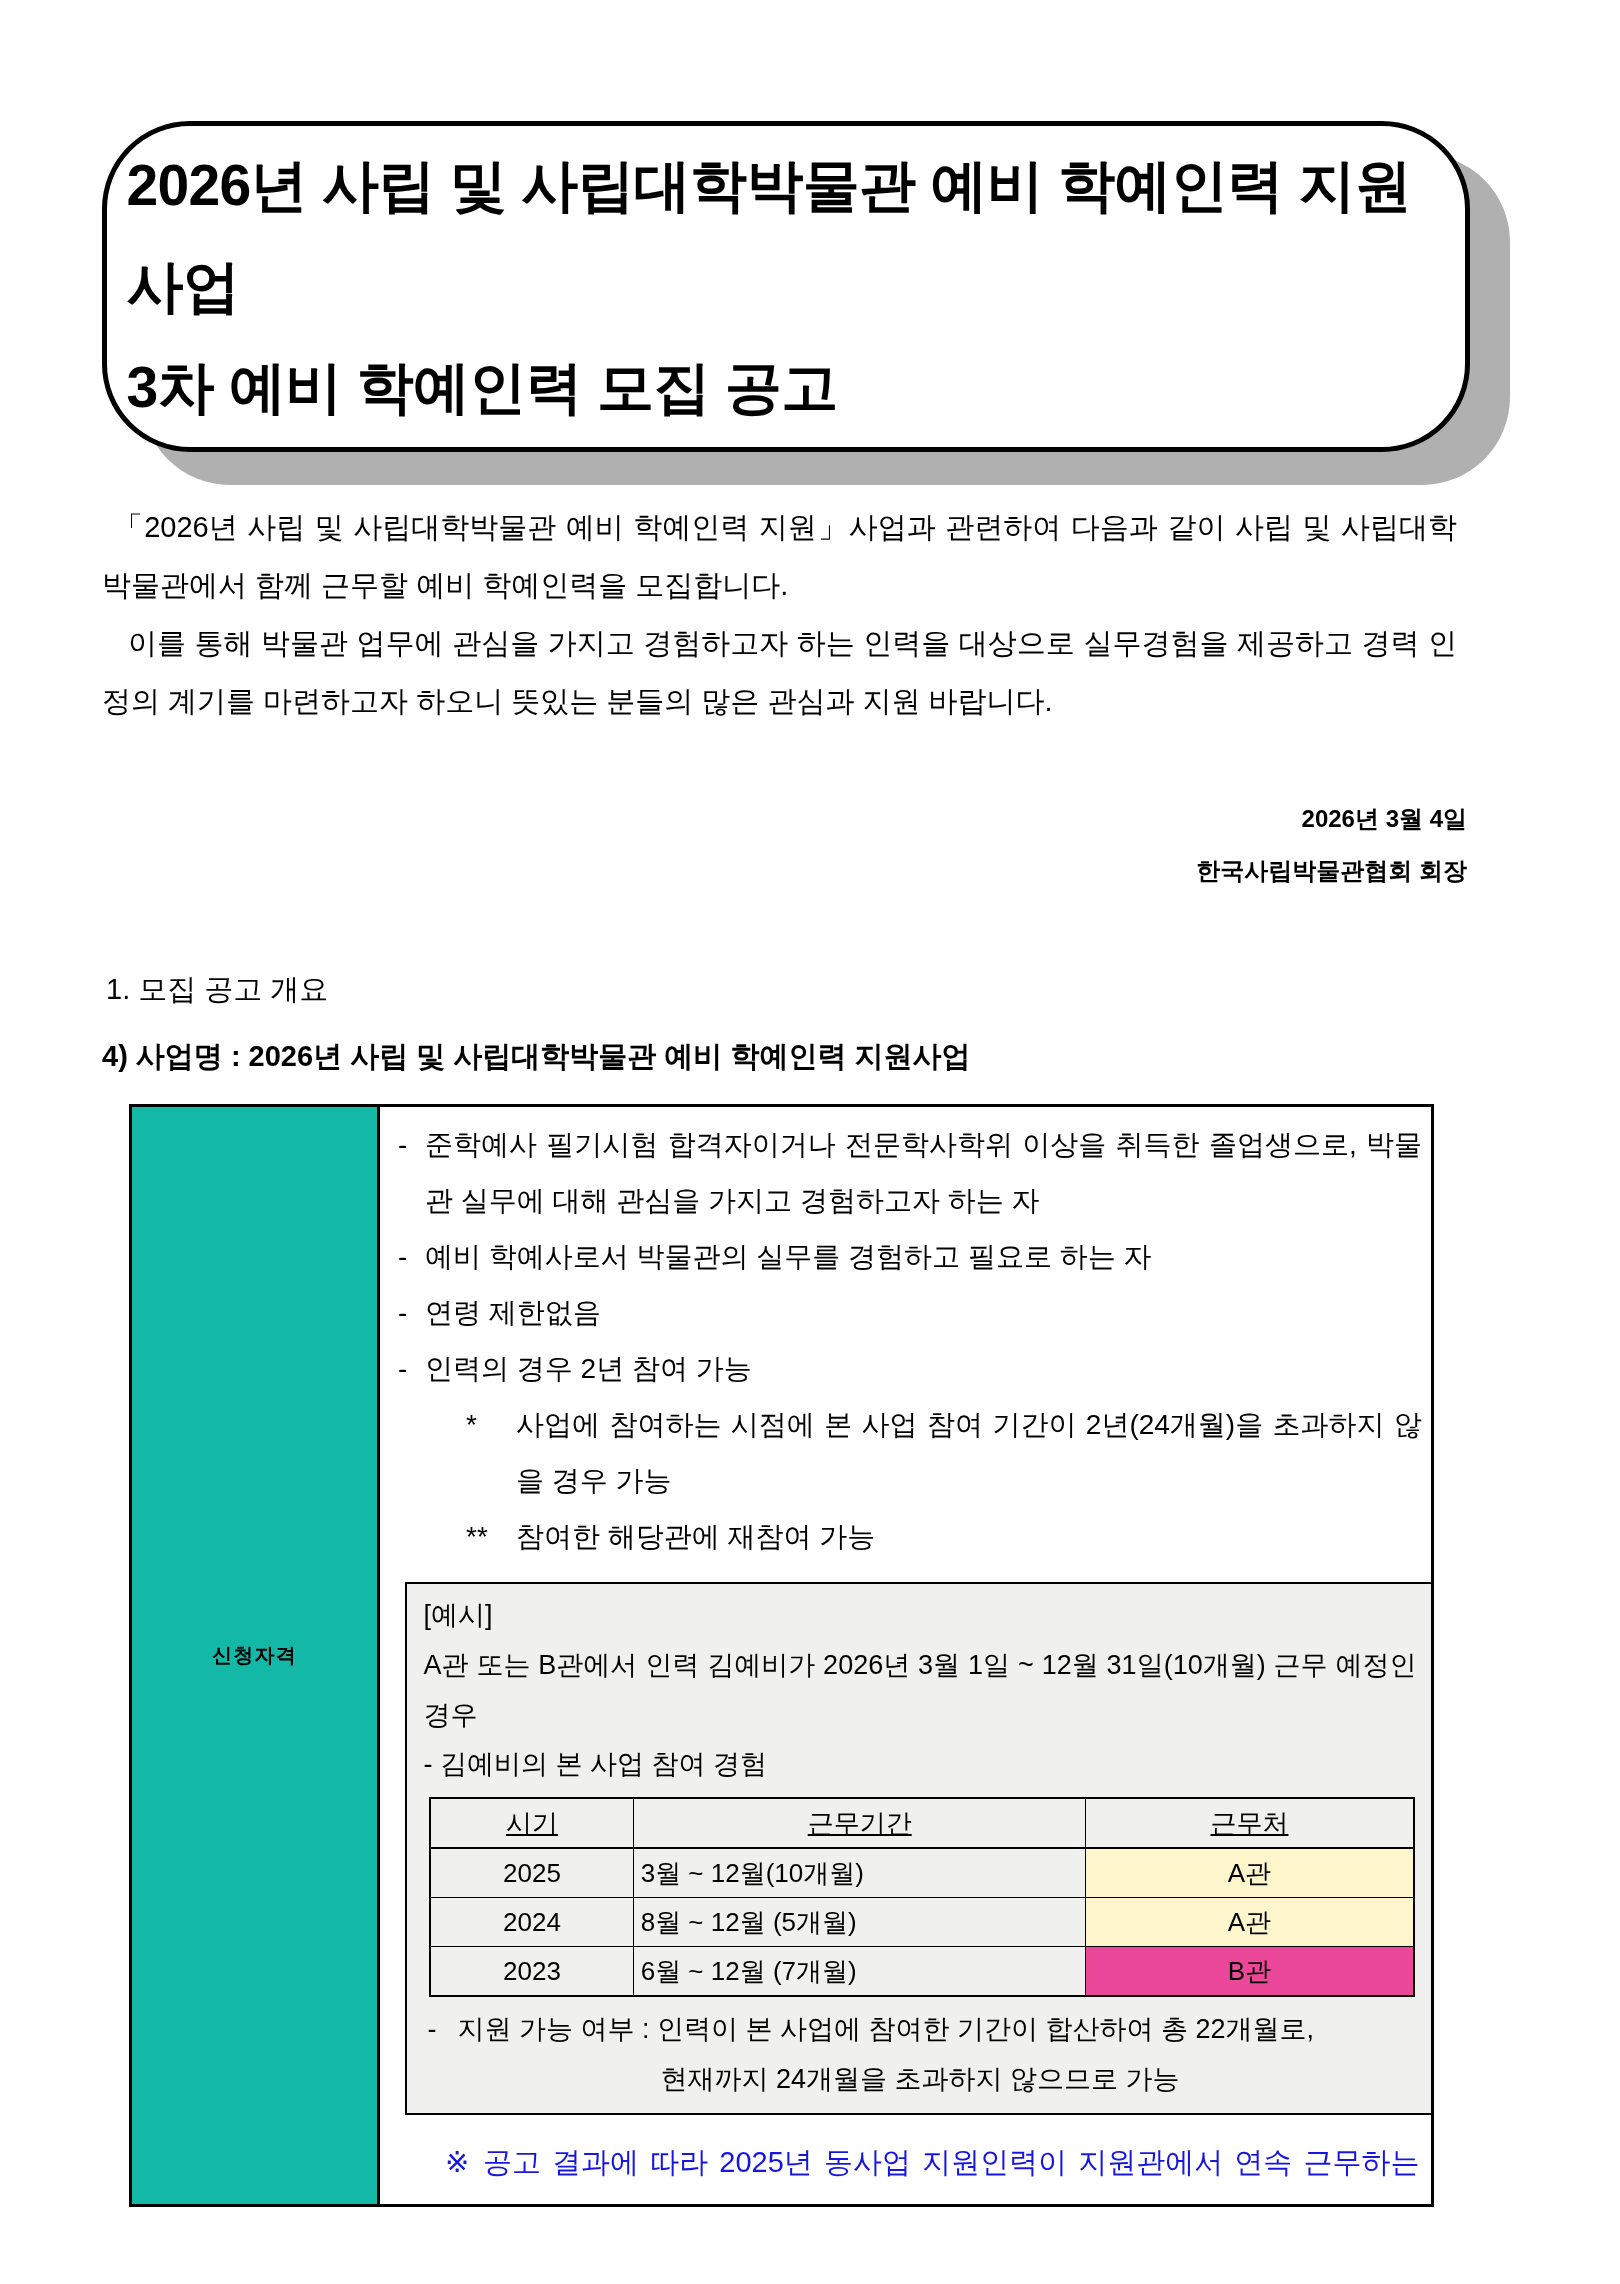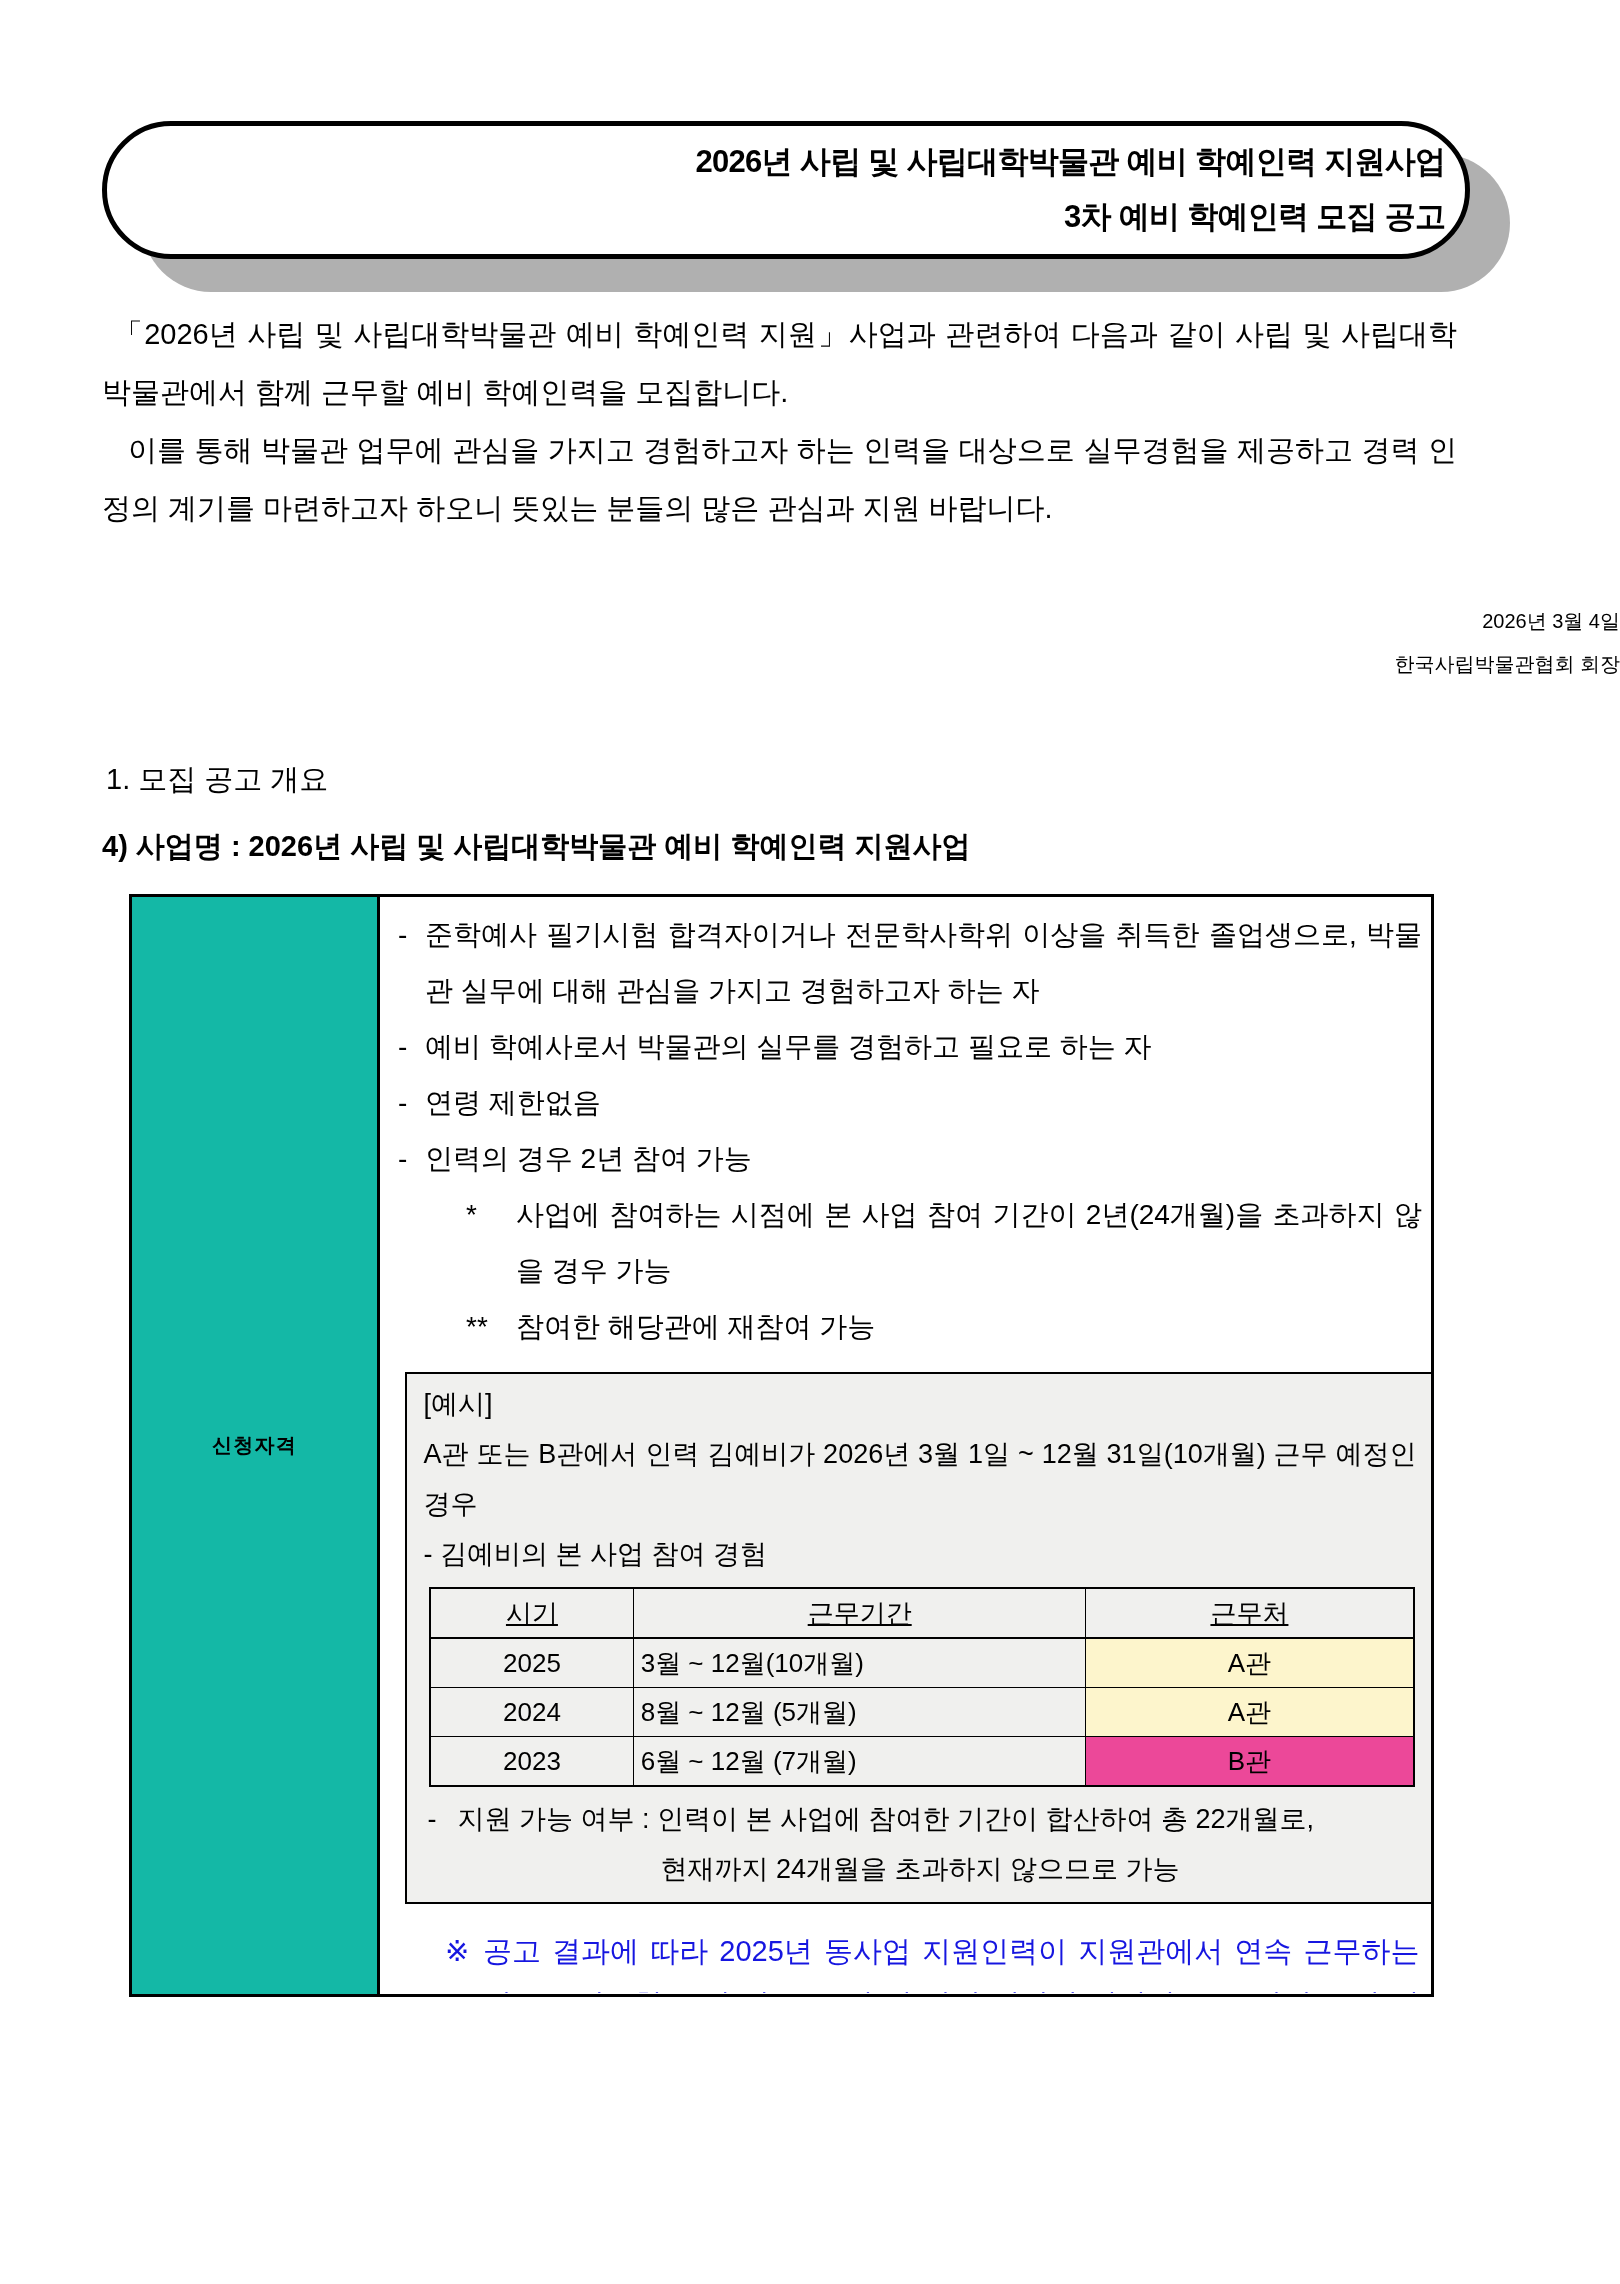--- a/index.html
+++ b/index.html
@@ -12,45 +12,46 @@
 
   
   .title-box{
     box-sizing:border-box;
     margin:121px 0 4px 102px;
     width:1368px;
     border:5.9px solid #000;
     border-radius:88px;
     background:#fff;
     box-shadow:40px 33px 0 #b0b0b0;
-    text-align:right;
+    text-align:left;
     padding:9px 19.6px;
-    font-size:31px;
+    font-size:57px;
     font-weight:700;
     line-height:1.77;
     letter-spacing:-0.7px;
   }
 
   
   .intro{
     margin:46px 163px 0 102px;
     font-size:29px;
     line-height:2.0;
     text-align:justify;
   }
   .intro p{margin:0;}
   .intro p.p1{text-indent:11.7px;}
   .intro p.p2{text-indent:26px;}
 
   
   .signoff{
     margin-top:63px;
+    padding-right:153px;
     text-align:right;
-    font-size:20px;
-    font-weight:400;
+    font-size:24px;
+    font-weight:700;
     line-height:2.17;
   }
 
   
   .section-heading{
     margin:73px 0 0 106px;
     font-size:29px;
     font-weight:400;
   }
   .business-name{

